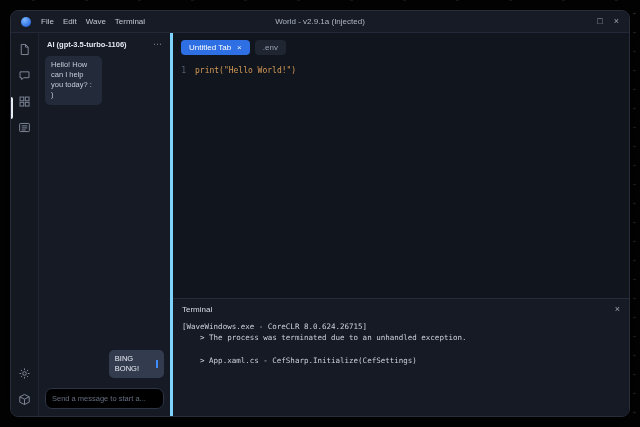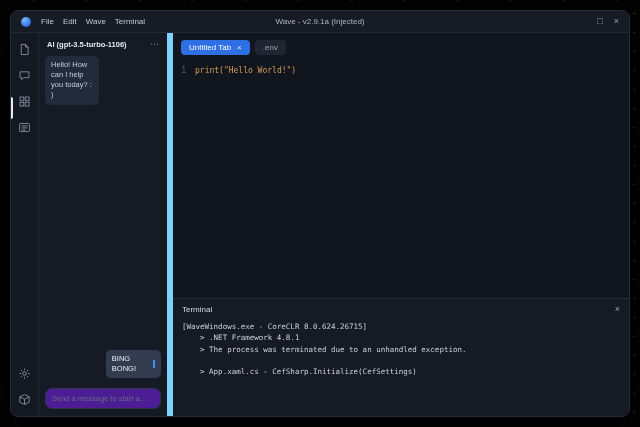--- a/index.html
+++ b/index.html
@@ -50,40 +50,40 @@
     gap:13px; color:#7f8899; position:relative;
   }
   .rail svg { width:13px; height:13px; display:block; }
   .rail-bottom { margin-top:auto; display:flex; flex-direction:column; gap:13px; }
   .active-indicator {
     position:absolute; left:0; top:64px; width:2px; height:22px;
     background:#e8ecf2; border-radius:0 2px 2px 0;
   }
   
   .ai-panel {
-    flex:0 0 134px; width:134px; background:#151a24; border-right:6px solid #7dd3fc;
+    flex:0 0 134px; width:134px; background:#151a24; border-right:3px solid #7dd3fc;
     display:flex; flex-direction:column; min-height:0;
   }
   .ai-header { display:flex; align-items:center; justify-content:space-between;
     padding:7px 8px 5px; }
   .ai-title { font-size:7.5px; font-weight:bold; color:#e3e7ee; white-space:nowrap; }
   .ai-menu { color:#8a93a5; font-size:9px; line-height:5px; cursor:default; }
   .ai-messages { flex:1; padding:2px 6px; display:flex; flex-direction:row;
     gap:7px; overflow:hidden; }
   .msg { font-size:7.5px; line-height:1.35; padding:4px 6px; border-radius:5px;
     max-width:86%; }
   .msg.assistant { background:#232a39; color:#c6cdd9; align-self:flex-start; }
   .msg.user { background:#333c4e; color:#e8ecf3; align-self:flex-end;
     display:flex; align-items:center; gap:16px; }
   .caret {
     width:3px; height:8px; background:var(--cursor-blue,#3f8cff); display:inline-block;
   }
   .ai-input-wrap { margin:7px 6px; }
   .chat-input {
-    width:100%; background:#4c1d95; border:1px solid #2c3445; border-radius:7px;
+    width:100%; background:#000000; border:1px solid #2c3445; border-radius:7px;
     font-size:7.5px; color:#9aa3b2; padding:5px 6px; outline:none;
     font-family:"Liberation Sans", sans-serif;
   }
   .chat-input::placeholder { color:#646e80; }
   
   .main { flex:1; display:flex; flex-direction:column; background:#10151e; min-width:0; }
   .tabbar { display:flex; gap:5px; padding:7px 8px 5px; align-items:center; }
   .tab { display:flex; align-items:center; gap:6px; font-size:8px;
     padding:3px 8px; border-radius:4px; cursor:default; white-space:nowrap; }
   .tab.active { background:var(--accent-blue,#2e6fe3); color:#ffffff; }
@@ -112,21 +112,21 @@
 <div class="window">
 
   <div class="titlebar">
     <div class="logo"></div>
     <div class="menus">
       <span class="menu-item">File</span>
       <span class="menu-item">Edit</span>
       <span class="menu-item">Wave</span>
       <span class="menu-item">Terminal</span>
     </div>
-    <div class="win-title">Wave - v2.9.1a (Injected)</div>
+    <div class="win-title">World - v2.9.1a (Injected)</div>
     <div class="win-controls">
       <span>□</span>
       <span>×</span>
     </div>
   </div>
 
   <div class="app-body">
 
     <div class="rail">
       <div class="active-indicator"></div>
@@ -206,21 +206,20 @@
         </div>
       </div>
 
       <div class="terminal">
         <div class="term-header">
           <span class="term-title">Terminal</span>
           <span class="term-close">×</span>
         </div>
         <div class="term-body">
           <div class="term-line">[WaveWindows.exe - CoreCLR 8.0.624.26715]</div>
-          <div class="term-line">    &gt; .NET Framework 4.8.1</div>
           <div class="term-line">    &gt; The process was terminated due to an unhandled exception.</div>
           <div class="term-line"></div>
           <div class="term-line">    &gt; App.xaml.cs - CefSharp.Initialize(CefSettings)</div>
         </div>
       </div>
     </div>
 
   </div>
 </div>
 

